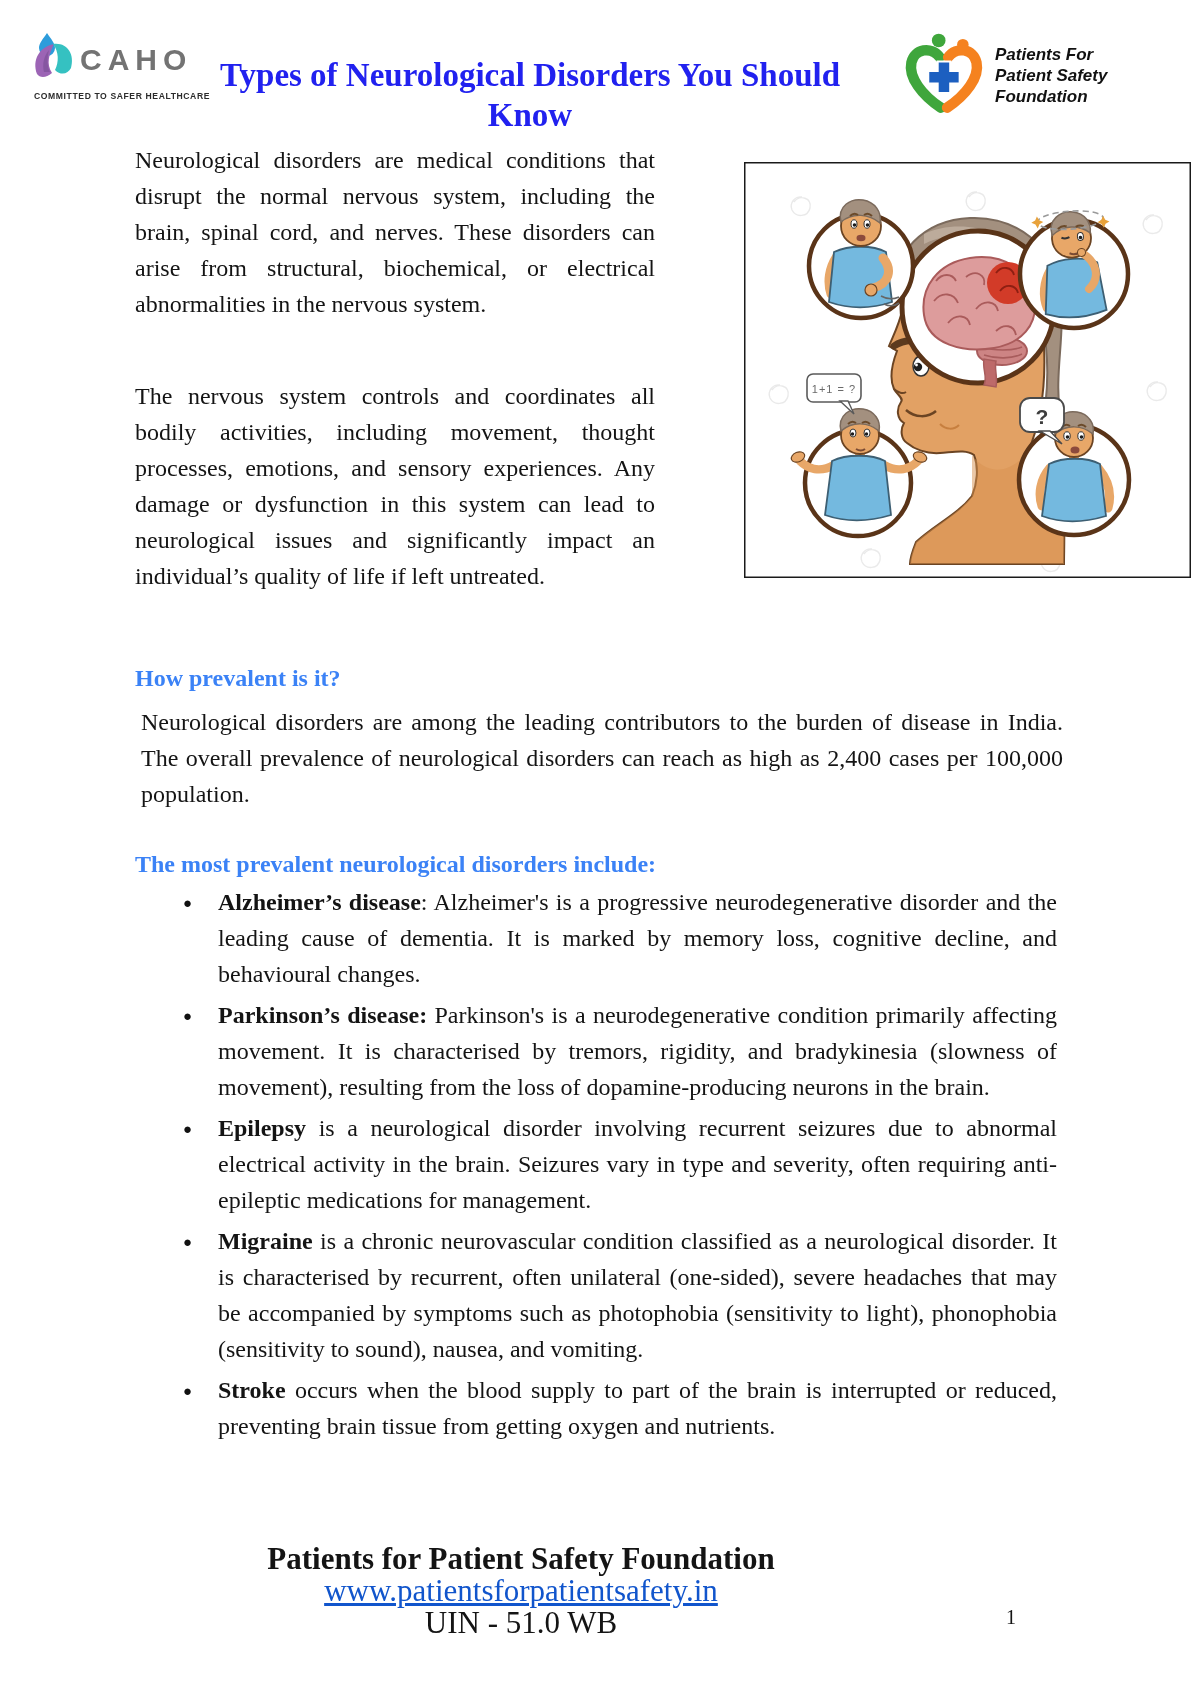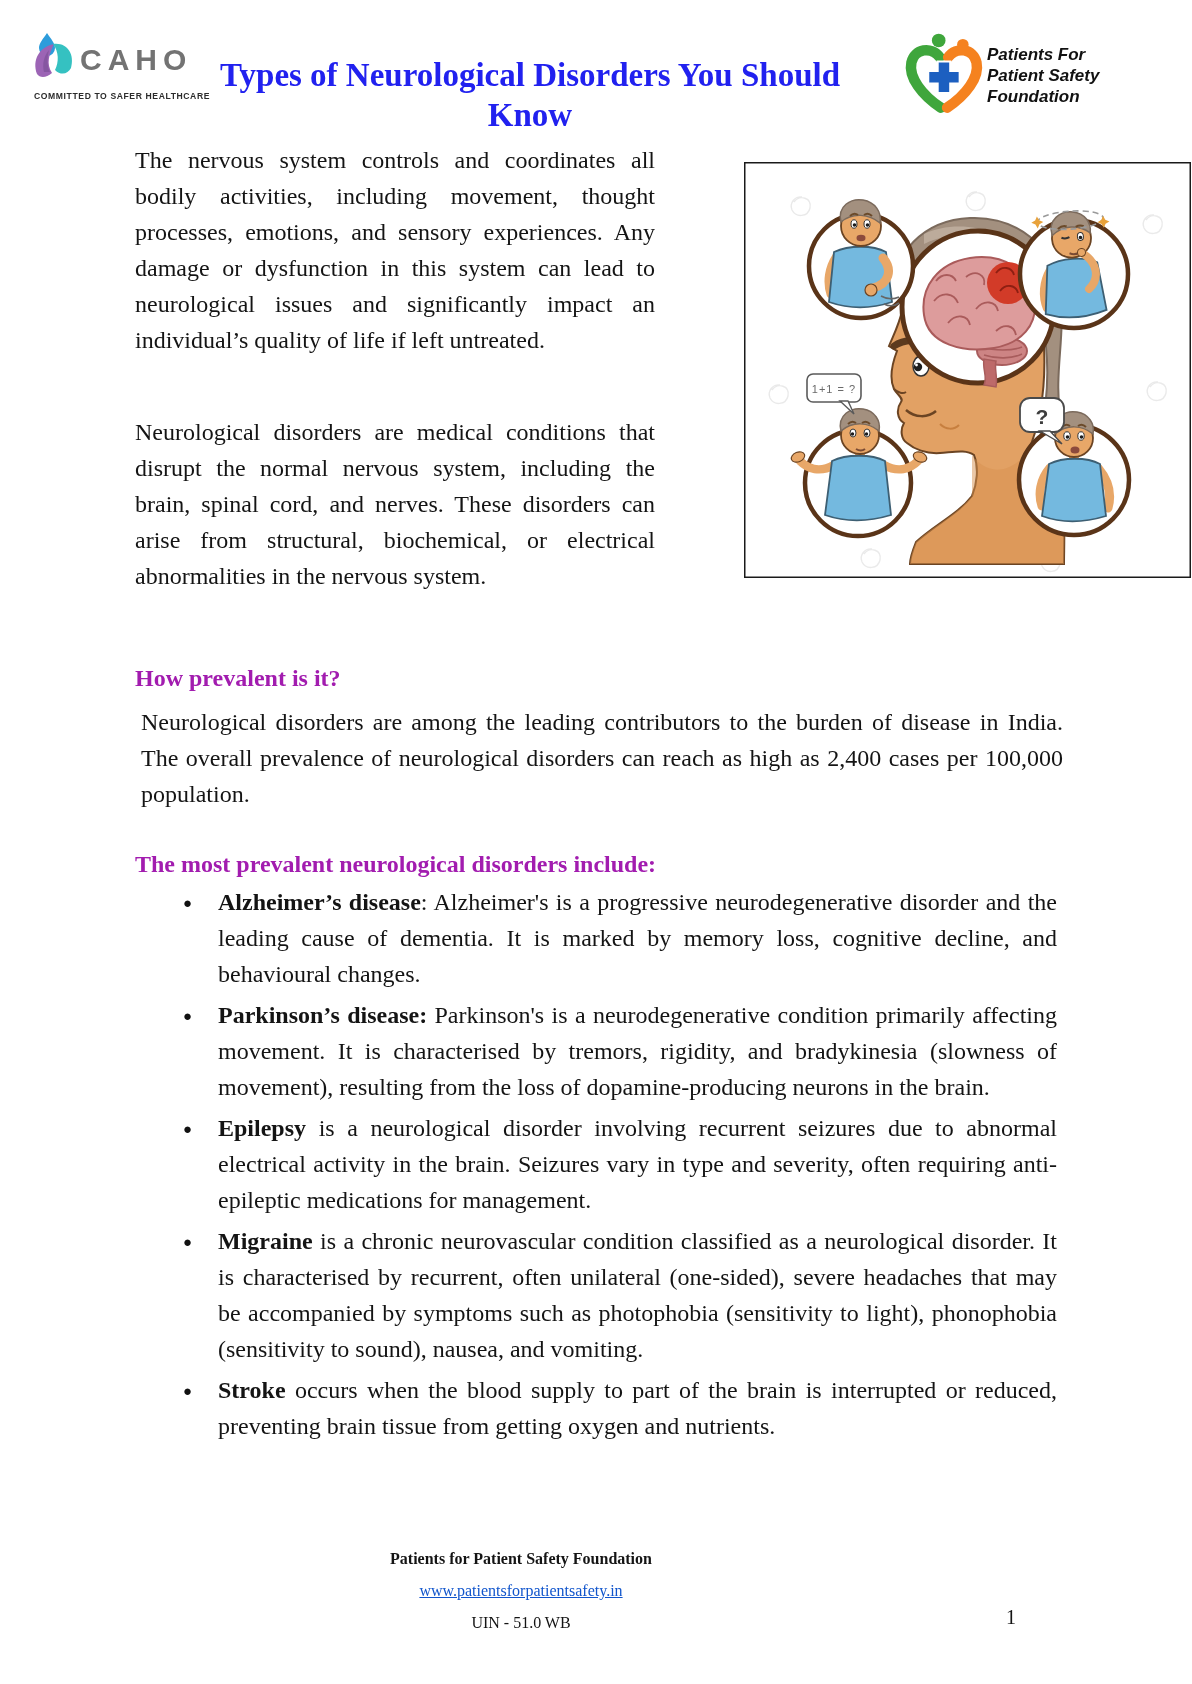--- a/index.html
+++ b/index.html
@@ -10,44 +10,44 @@
   }
   
   .caho-logo{position:absolute;left:30px;top:32px;width:175px;height:84px;}
   .caho-row{display:flex;align-items:center;gap:4px;}
   .caho-name{font-family:"Liberation Sans",sans-serif;font-weight:800;font-size:30px;
     letter-spacing:6px;color:#737373;}
   .caho-tagline{font-family:"Liberation Sans",sans-serif;font-weight:700;font-size:8.6px;
     letter-spacing:.6px;color:#2b2b2b;margin-top:3px;margin-left:4px;white-space:nowrap;}
   .page-title{position:absolute;left:175px;top:55px;width:710px;text-align:center;
     font-size:33px;font-weight:bold;color:#2121EF;line-height:40px;font-family:Liberation Serif, serif;}
-  .ppsf-logo{position:absolute;left:903px;top:30px;width:268px;height:90px;display:flex;align-items:center;}
+  .ppsf-logo{position:absolute;left:903px;top:30px;width:268px;height:90px;display:flex;align-items:center;gap:8px;}
   .ppsf-text{font-family:"Liberation Sans",sans-serif;font-weight:700;font-style:italic;
     font-size:17px;line-height:21px;color:#111;white-space:nowrap;}
   
   .intro{position:absolute;left:135px;top:142px;width:520px;}
   .intro p{margin:0;font-size:24px;line-height:36px;text-align:justify;}
   .intro p + p{margin-top:56px;}
   
   .figure{position:absolute;left:718px;top:162px;width:447px;height:320px;padding-left:26px;}
   
   .sec-heading{position:absolute;left:135px;width:922px;font-size:24px;line-height:36px;
-    font-weight:bold;color:#a21caf;}
+    font-weight:bold;color:#3b82f6;}
   .h-prevalent{top:660px;}
   .b-prevalent{position:absolute;left:135px;top:698px;width:922px;font-size:24px;
     line-height:36px;text-align:justify;margin:6px;}
   .h-disorders{top:846px;}
   .bullets{position:absolute;left:135px;top:884px;width:922px;margin:0;padding:0;list-style:none;}
   .bullets li{position:relative;padding-left:83px;font-size:24px;line-height:36px;
     text-align:justify;margin:0 0 5px 0;}
   .bullets .bullet{position:absolute;left:48px;top:1px;font-size:15px;line-height:36px;color:#111;}
   .bullets .term{font-weight:bold;}
   
   .footer{position:absolute;left:135px;top:1543px;width:772px;text-align:center;
-    font-size:16px;line-height:32px;}
+    font-size:31px;line-height:32px;}
   .footer .org{font-weight:bold;}
   .footer a{color:#1155CC;text-decoration:underline;cursor:pointer;}
   .page-num{position:absolute;left:996px;top:1606px;width:30px;text-align:center;font-size:20px;}
 </style>
 </head>
 <body>
 
 <div class="caho-logo">
   <div class="caho-row">
     <span>
@@ -76,22 +76,22 @@
     </svg>
   </span>
   <span class="ppsf-text">
     <div>Patients For</div>
     <div>Patient Safety</div>
     <div>Foundation</div>
   </span>
 </div>
 
 <div class="intro">
+  <p>Neurological disorders are medical conditions that disrupt the normal nervous system, including the brain, spinal cord, and nerves. These disorders can arise from structural, biochemical, or electrical abnormalities in the nervous system.</p>
   <p>The nervous system controls and coordinates all bodily activities, including movement, thought processes, emotions, and sensory experiences. Any damage or dysfunction in this system can lead to neurological issues and significantly impact an individual’s quality of life if left untreated.</p>
-  <p>Neurological disorders are medical conditions that disrupt the normal nervous system, including the brain, spinal cord, and nerves. These disorders can arise from structural, biochemical, or electrical abnormalities in the nervous system.</p>
 </div>
 
 <div class="figure">
 <svg width="447" height="416" viewBox="0 0 447 416">
   <rect x="0.75" y="0.75" width="445.5" height="414.5" fill="#ffffff" stroke="#1a1a1a" stroke-width="1.5"></rect>
 
   <g stroke="#dcdcdc" stroke-width="1.4" fill="none" opacity=".6">
     <path d="M50 40 c6 -8 18 -4 16 6 c-2 9 -14 10 -18 2 c-3 -7 3 -14 10 -13"></path>
     <path d="M225 35 c6 -8 18 -4 16 6 c-2 9 -14 10 -18 2 c-3 -7 3 -14 10 -13"></path>
     <path d="M402 58 c6 -8 18 -4 16 6 c-2 9 -14 10 -18 2 c-3 -7 3 -14 10 -13"></path>

